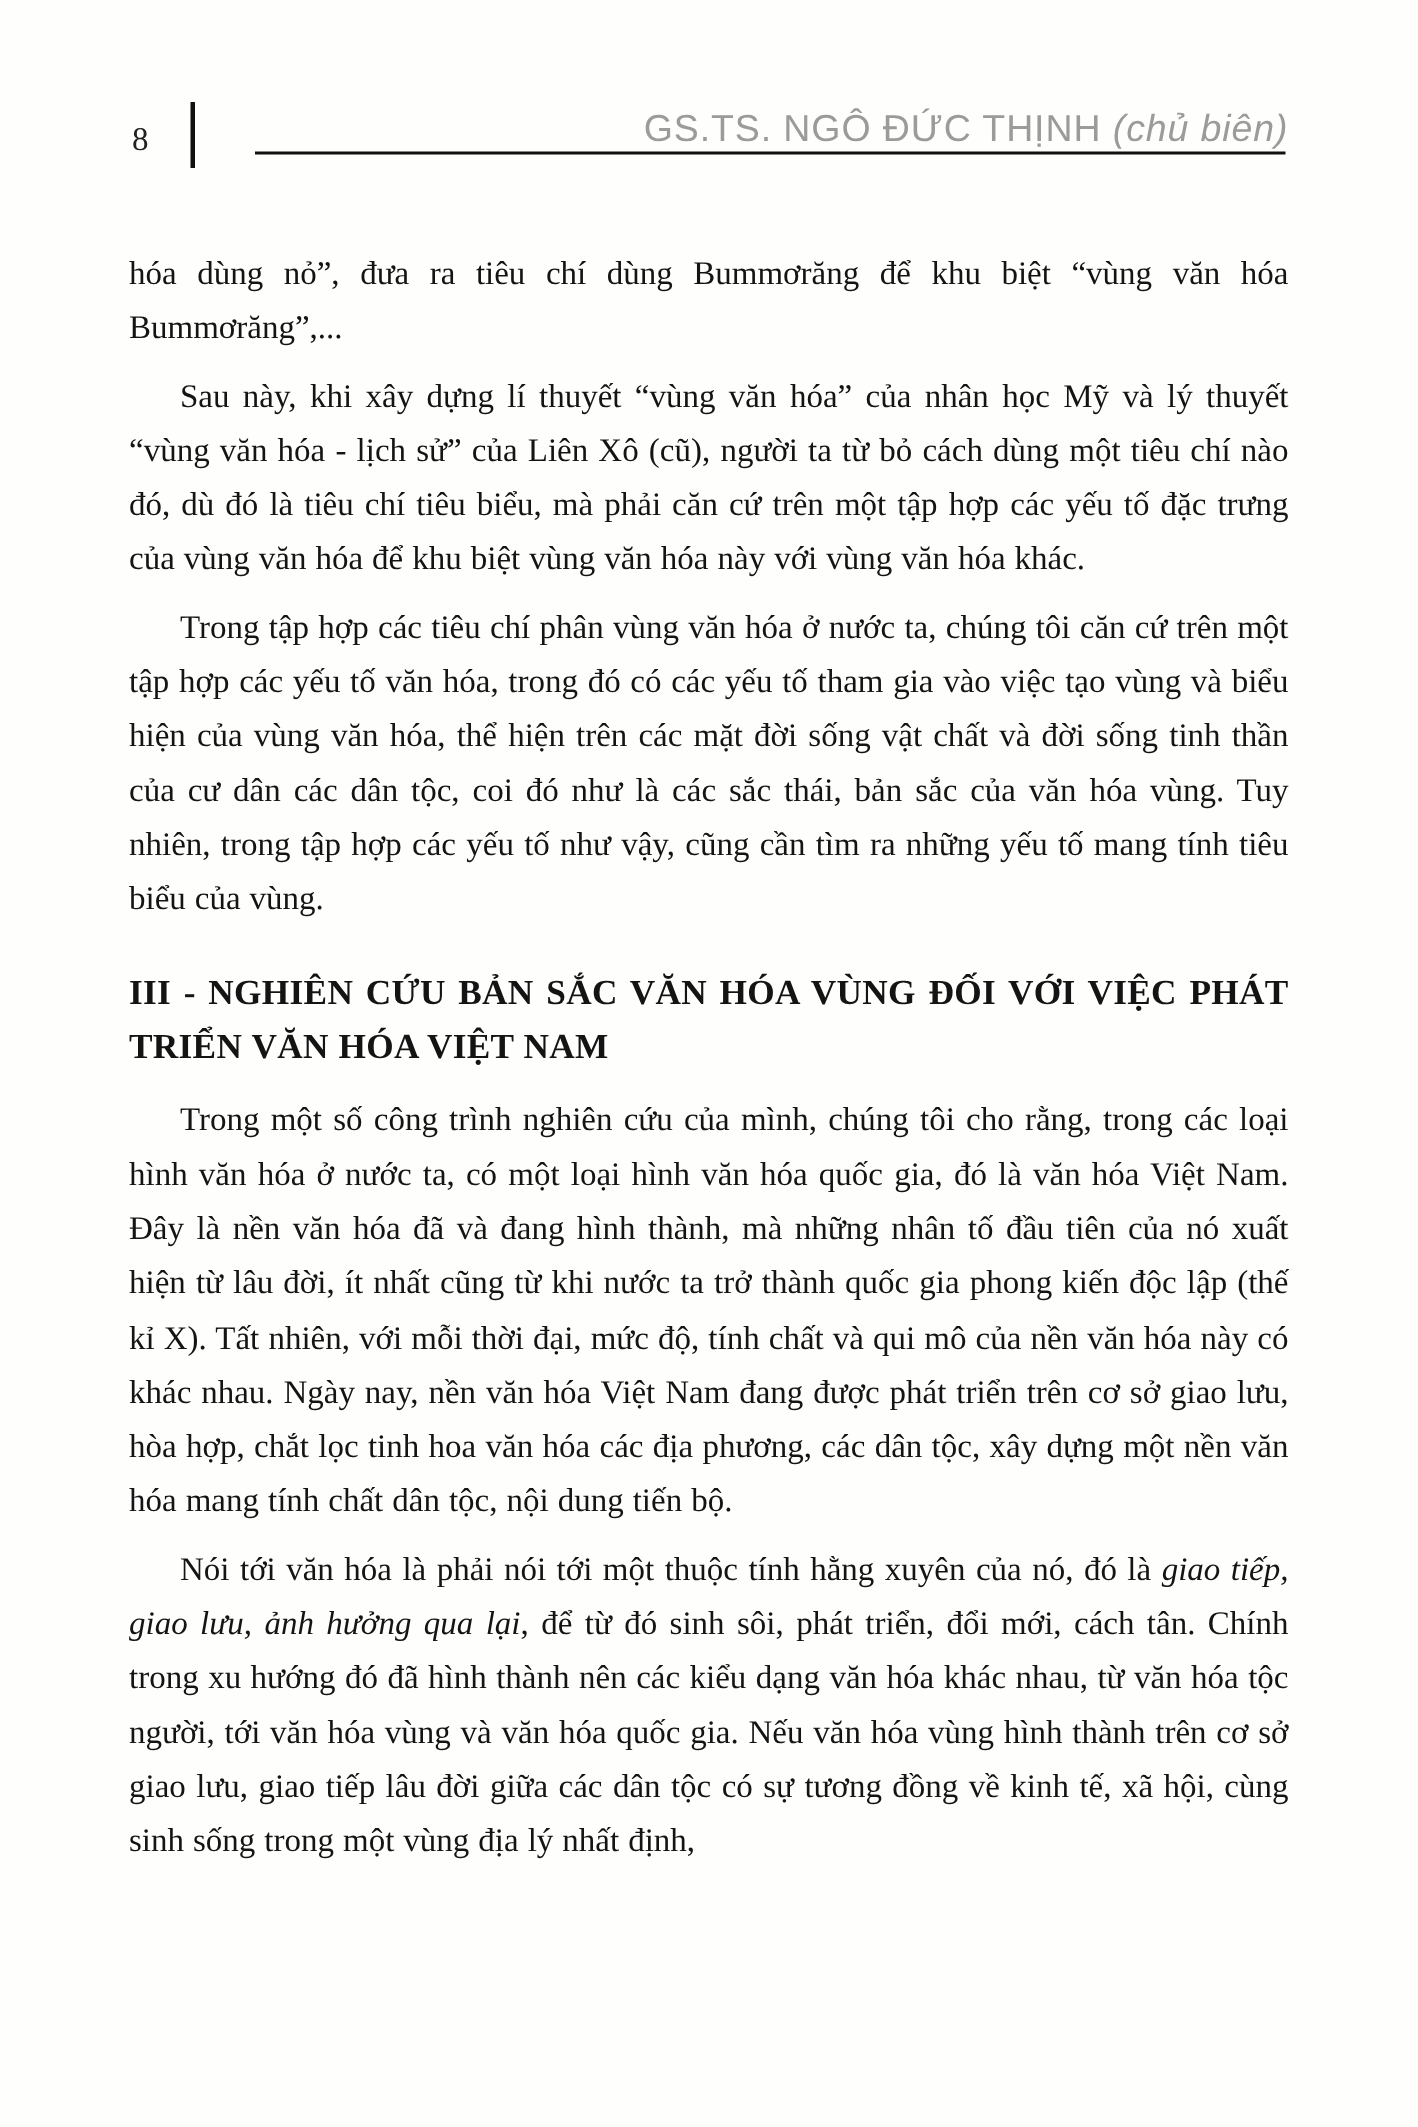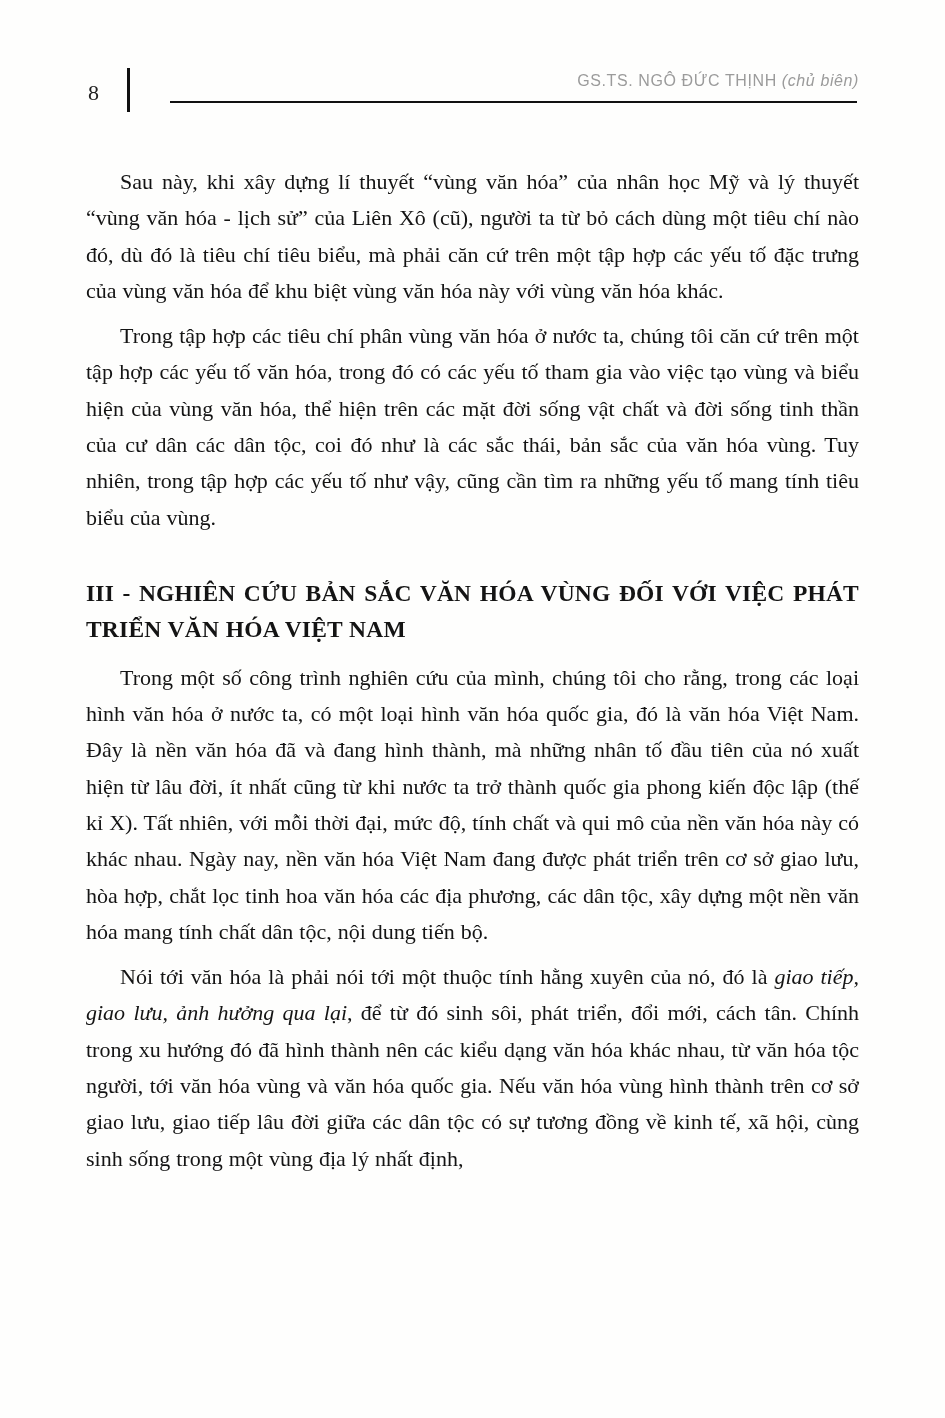--- a/index.html
+++ b/index.html
@@ -36,21 +36,21 @@
     left: 41px;
     top: 0px;
     width: 3px;
     height: 44px;
     background: #111;
   }
   .header-text {
     position: absolute;
     right: 0;
     top: 4px;
-    font-size: 16px;
+    font-size: 25px;
     letter-spacing: 0.6px;
     color: #9b9b9b;
     font-family: "Liberation Sans", "DejaVu Sans", sans-serif;
     white-space: nowrap;
   }
   .header-text .chubien {
     font-style: italic;
   }
   .header-rule {
     position: absolute;
@@ -71,40 +71,41 @@
     margin: 0 0 9px 0;
   }
   .body-text p.indent {
     text-indent: 34px;
   }
   .section-heading {
     font-size: 23.5px;
     font-weight: bold;
     line-height: 1.55;
     text-align: justify;
-    margin: 39px 0 12px 0;
+    margin: 26px 0 12px 0;
     letter-spacing: 0.2px;
   }
   em {
     font-style: italic;
   }
 </style>
 </head>
 <body>
 
 <div class="page">
 
   <div class="header">
     <span class="page-number">8</span>
     <span class="header-bar"></span>
     <span class="header-text"><span>GS.TS. NGÔ ĐỨC THỊNH </span><span class="chubien">(chủ biên)</span></span>
     <span class="header-rule"></span>
   </div>
 
   <div class="body-text">
+    <p>hóa dùng nỏ”, đưa ra tiêu chí dùng Bummơrăng để khu biệt “vùng văn hóa Bummơrăng”,...</p>
     <p class="indent">Sau này, khi xây dựng lí thuyết “vùng văn hóa” của nhân học Mỹ và lý thuyết “vùng văn hóa - lịch sử” của Liên Xô (cũ), người ta từ bỏ cách dùng một tiêu chí nào đó, dù đó là tiêu chí tiêu biểu, mà phải căn cứ trên một tập hợp các yếu tố đặc trưng của vùng văn hóa để khu biệt vùng văn hóa này với vùng văn hóa khác.</p>
     <p class="indent">Trong tập hợp các tiêu chí phân vùng văn hóa ở nước ta, chúng tôi căn cứ trên một tập hợp các yếu tố văn hóa, trong đó có các yếu tố tham gia vào việc tạo vùng và biểu hiện của vùng văn hóa, thể hiện trên các mặt đời sống vật chất và đời sống tinh thần của cư dân các dân tộc, coi đó như là các sắc thái, bản sắc của văn hóa vùng. Tuy nhiên, trong tập hợp các yếu tố như vậy, cũng cần tìm ra những yếu tố mang tính tiêu biểu của vùng.</p>
 
     <h2 class="section-heading">III - NGHIÊN CỨU BẢN SẮC VĂN HÓA VÙNG ĐỐI VỚI VIỆC PHÁT TRIỂN VĂN HÓA VIỆT NAM</h2>
 
     <p class="indent">Trong một số công trình nghiên cứu của mình, chúng tôi cho rằng, trong các loại hình văn hóa ở nước ta, có một loại hình văn hóa quốc gia, đó là văn hóa Việt Nam. Đây là nền văn hóa đã và đang hình thành, mà những nhân tố đầu tiên của nó xuất hiện từ lâu đời, ít nhất cũng từ khi nước ta trở thành quốc gia phong kiến độc lập (thế kỉ X). Tất nhiên, với mỗi thời đại, mức độ, tính chất và qui mô của nền văn hóa này có khác nhau. Ngày nay, nền văn hóa Việt Nam đang được phát triển trên cơ sở giao lưu, hòa hợp, chắt lọc tinh hoa văn hóa các địa phương, các dân tộc, xây dựng một nền văn hóa mang tính chất dân tộc, nội dung tiến bộ.</p>
     <p class="indent"><span>Nói tới văn hóa là phải nói tới một thuộc tính hằng xuyên của nó, đó là </span><em>giao tiếp, giao lưu, ảnh hưởng qua lại</em><span>, để từ đó sinh sôi, phát triển, đổi mới, cách tân. Chính trong xu hướng đó đã hình thành nên các kiểu dạng văn hóa khác nhau, từ văn hóa tộc người, tới văn hóa vùng và văn hóa quốc gia. Nếu văn hóa vùng hình thành trên cơ sở giao lưu, giao tiếp lâu đời giữa các dân tộc có sự tương đồng về kinh tế, xã hội, cùng sinh sống trong một vùng địa lý nhất định,</span></p>
   </div>
 
 </div>

